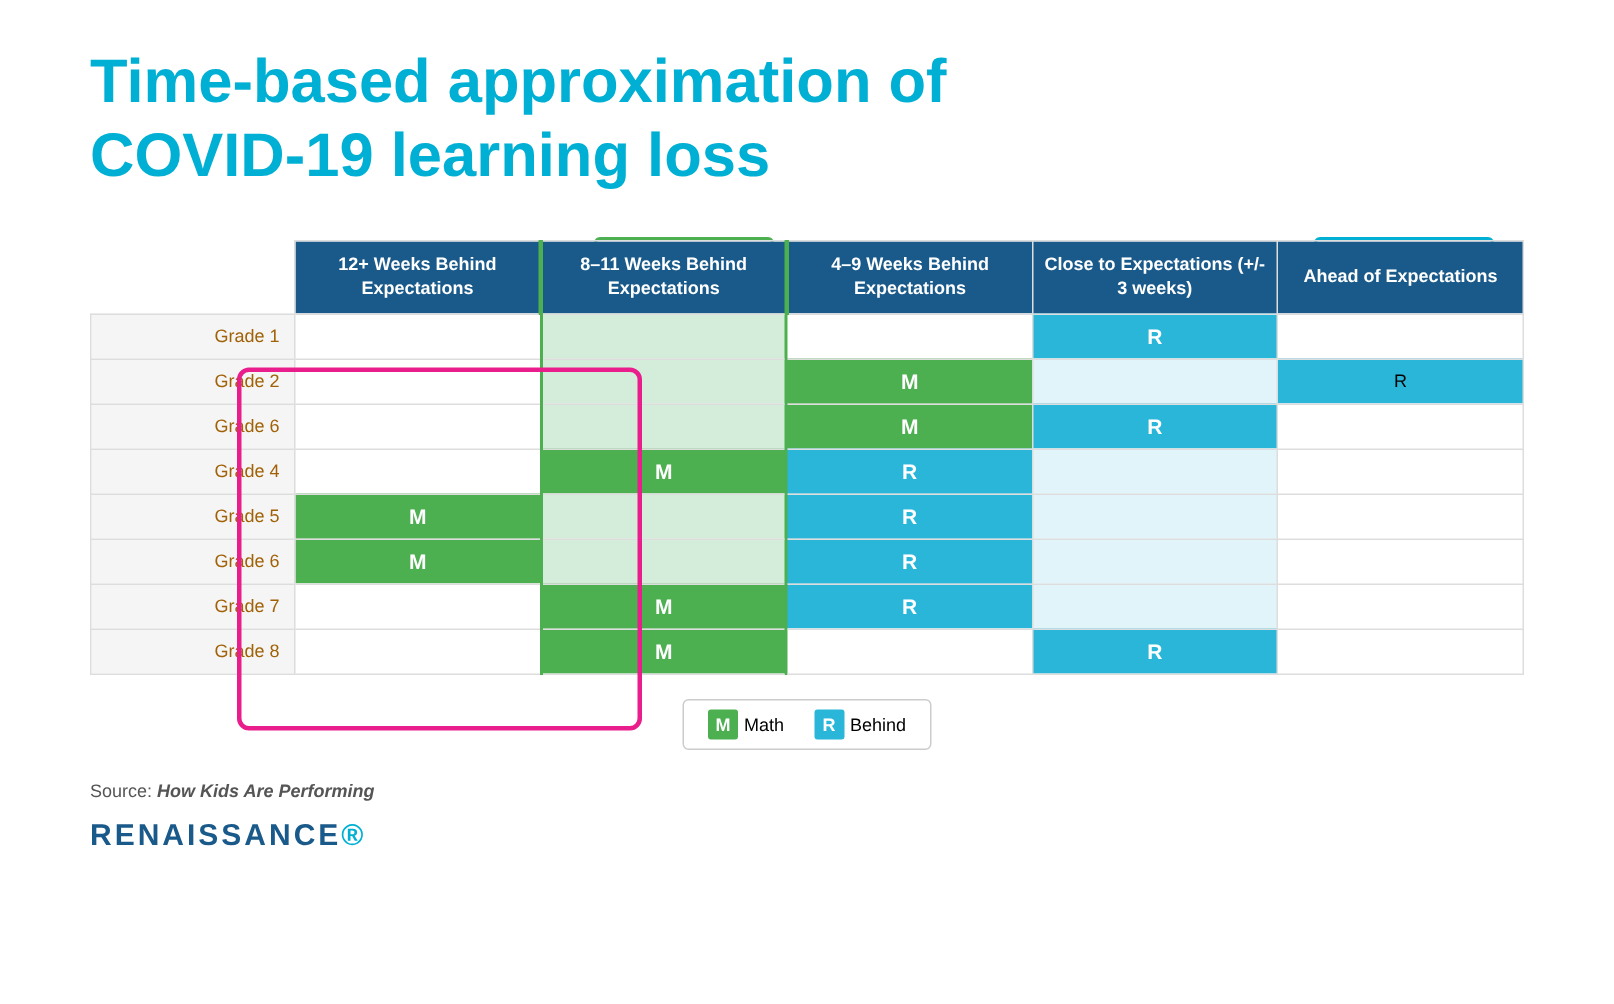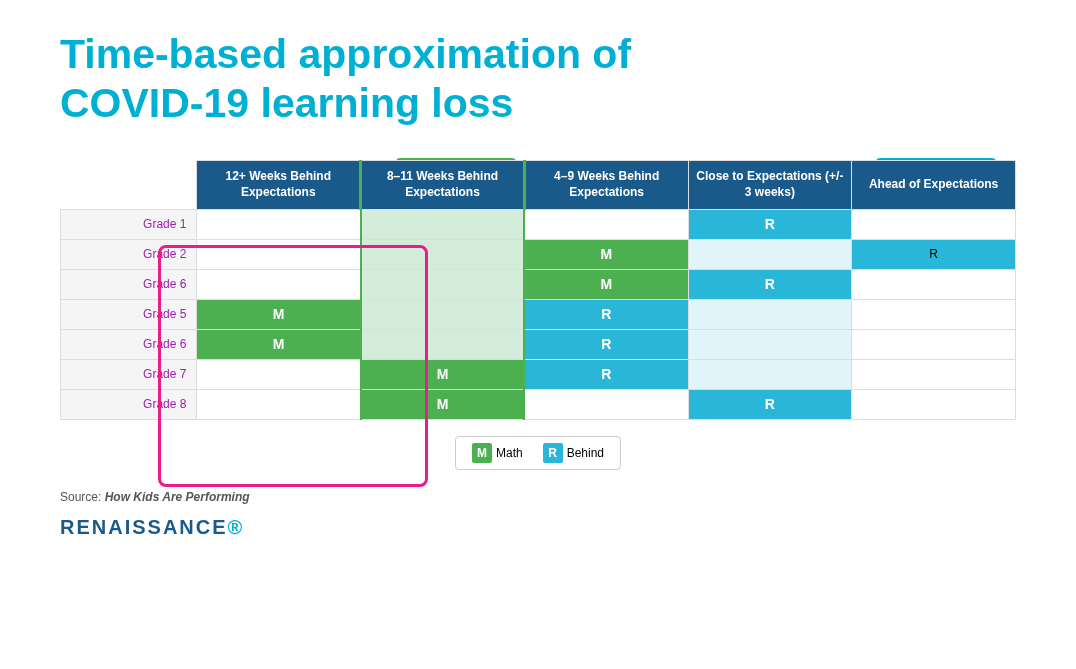--- a/index.html
+++ b/index.html
@@ -73,21 +73,21 @@
       font-size: 12px;
       padding: 0;
       height: 30px;
     }
     .grade-col {
       width: 100px;
       text-align: right;
       padding-right: 10px;
       background: #f5f5f5;
       font-size: 12px;
-      color: #a21caf;
+      color: #a16207;
       border: 1px solid #ddd;
     }
     .col-header {
       background: #1a5a8a;
       color: #fff;
       font-weight: 700;
       font-size: 12px;
       padding: 8px 6px;
       width: 120px;
       vertical-align: middle;
@@ -233,20 +233,28 @@
           </tr>
           <tr>
             <td class="grade-col">Grade 6</td>
             <td class="cell-empty"></td>
             <td class="cell-green-light" style="border-left: 2px solid rgb(76, 175, 80); border-right: 2px solid rgb(76, 175, 80);"></td>
             <td class="cell-green-m">M</td>
             <td class="cell-blue-r">R</td>
             <td class="cell-empty"></td>
           </tr>
           <tr>
+            <td class="grade-col">Grade 4</td>
+            <td class="cell-empty"></td>
+            <td class="cell-green-m" style="border-left: 2px solid rgb(76, 175, 80); border-right: 2px solid rgb(76, 175, 80);">M</td>
+            <td class="cell-blue-r">R</td>
+            <td class="cell-blue-light"></td>
+            <td class="cell-empty"></td>
+          </tr>
+          <tr>
             <td class="grade-col">Grade 5</td>
             <td class="cell-green-m">M</td>
             <td class="cell-green-light" style="border-left: 2px solid rgb(76, 175, 80); border-right: 2px solid rgb(76, 175, 80);"></td>
             <td class="cell-blue-r">R</td>
             <td class="cell-blue-light"></td>
             <td class="cell-empty"></td>
           </tr>
           <tr>
             <td class="grade-col">Grade 6</td>
             <td class="cell-green-m">M</td>

